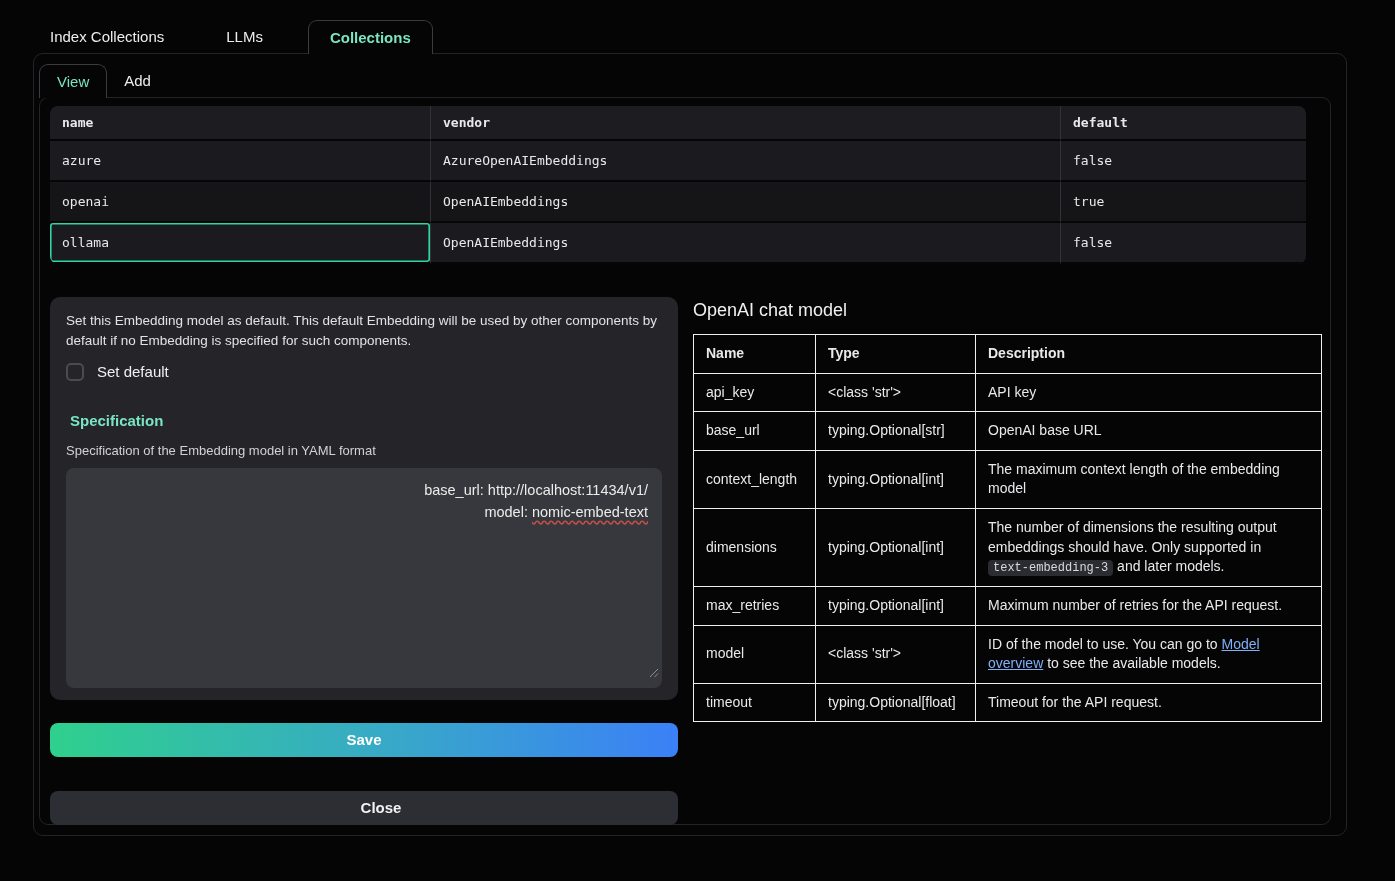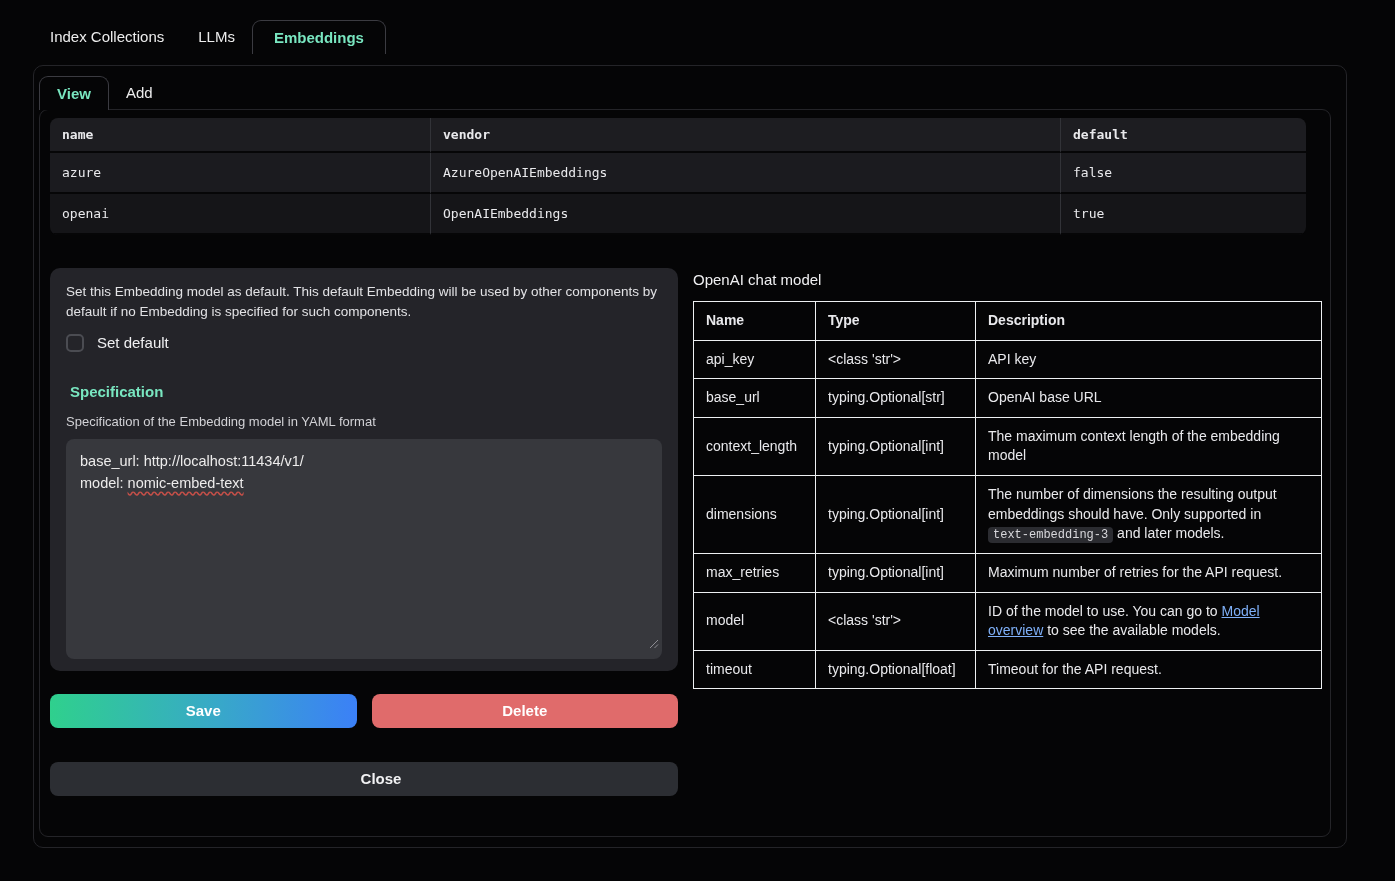--- a/index.html
+++ b/index.html
@@ -7,22 +7,22 @@
     width: 1395px; height: 881px;
     background: #050506;
     font-family: "Liberation Sans", sans-serif;
     color: #ececec;
     overflow: hidden;
   }
 
   
   .top-tabs {
     display: flex; align-items: center;
-    margin: 20px 0 12px 33px; height: 33px;
-    position: relative; z-index: 2;
+    margin: 20px 0 0 33px; height: 33px;
+    position: relative; z-index: 2; gap: 28px;
   }
   .top-tab {
     padding: 8px 17px; font-size: 15px; color: #ededed;
     white-space: nowrap;
   }
   .top-tab.active {
     color: #79e6c0; font-weight: bold;
     border: 1px solid #3b3b41; border-bottom: none;
     border-radius: 9px 9px 0 0;
     background: #050506;
@@ -39,21 +39,21 @@
   }
 
   
   .sub-tabs {
     display: flex; align-items: flex-end;
     padding-left: 5px; height: 43px;
     position: relative; z-index: 2;
   }
   .sub-tab { padding: 8px 17px; font-size: 15px; color: #ededed; }
   .sub-tab.active {
-    color: #79e6c0; font-weight: bold;
+    color: #79e6c0; font-weight: normal;
     border: 1px solid #3b3b41; border-bottom: none;
     border-radius: 9px 9px 0 0;
     background: #050506;
     margin-bottom: -1px;
   }
 
   
   .content {
     margin: 0 15px 0 5px;
     height: 728px;
@@ -113,20 +113,21 @@
     margin: 31px 0 0 4px;
   }
   .spec-caption { font-size: 13px; color: #d2d2d6; margin-top: 14px; }
   .editor {
     margin-top: 10px; height: 220px;
     background: #37383d; border-radius: 8px;
     padding: 11px 14px;
     font-size: 14.5px; line-height: 1.55; color: #edecec;
     position: relative; white-space: pre-wrap;
     cursor: text;
+    text-align: right;
   }
   .wavy {
     text-decoration-line: underline;
     text-decoration-style: wavy;
     text-decoration-color: #c64f48;
     text-underline-offset: 3px;
   }
   .resize-handle { position: absolute; right: 3px; bottom: 3px; }
 
   
@@ -136,21 +137,21 @@
     font-family: "Liberation Sans", sans-serif;
     font-size: 15px; font-weight: bold; color: #ffffff;
     display: flex; align-items: center; justify-content: center;
     cursor: pointer;
   }
   .btn-save { flex: 1; background: linear-gradient(90deg, #2fd08d 0%, #38a8c9 55%, #3b80f7 100%); }
   .btn-delete { flex: 1; background: #e06b6b; }
   .btn-close { width: 100%; margin-top: 34px; background: #2c2e33; color: #f2f2f4; padding-left: 34px; }
 
   
-  .doc-title { font-size: 15px; color: #f0f0f2; margin: 1px 0 13px 0; }
+  .doc-title { font-size: 18px; color: #f0f0f2; margin: 1px 0 13px 0; }
   .doc-table {
     border-collapse: collapse; width: 629px;
     font-size: 14px; color: #e9e9ec;
   }
   .doc-table th, .doc-table td {
     border: 1px solid #eef0f2;
     padding: 9px 12px;
     text-align: left; vertical-align: middle;
     line-height: 1.4;
   }
@@ -163,21 +164,21 @@
     padding: 1px 5px; border-radius: 4px; white-space: nowrap;
   }
   .doc-link { color: #7fb0f8; text-decoration: underline; cursor: pointer; }
 </style>
 </head>
 <body>
 
 <nav class="top-tabs">
   <div class="top-tab">Index Collections</div>
   <div class="top-tab">LLMs</div>
-  <div class="top-tab active">Embeddings</div>
+  <div class="top-tab active">Collections</div>
 </nav>
 
 <main class="card">
 
   <nav class="sub-tabs">
     <div class="sub-tab active">View</div>
     <div class="sub-tab">Add</div>
   </nav>
 
   <section class="content">
@@ -200,20 +201,25 @@
             <tr class="odd">
               <td>azure</td>
               <td>AzureOpenAIEmbeddings</td>
               <td>false</td>
             </tr>
             <tr class="even">
               <td>openai</td>
               <td>OpenAIEmbeddings</td>
               <td>true</td>
             </tr>
+            <tr class="odd">
+              <td class="selected">ollama</td>
+              <td>OpenAIEmbeddings</td>
+              <td>false</td>
+            </tr>
           </tbody>
       </table>
     </div>
 
     <div class="columns">
 
       <div class="left-col">
 
         <div class="default-panel">
           <p class="panel-desc">Set this Embedding model as default. This default Embedding will be used by other components by default if no Embedding is specified for such components.</p>
@@ -226,21 +232,20 @@
           <p class="spec-caption">Specification of the Embedding model in YAML format</p>
 
           <div class="editor" role="textbox" aria-multiline="true"><span>base_url: http://localhost:11434/v1/</span>
 <span>model: </span><span class="wavy">nomic-embed-text</span><span class="resize-handle"><svg width="10" height="10" viewBox="0 0 10 10">
                   <path d="M9 1 L1 9 M9 5.5 L5.5 9" stroke="#8d8d93" stroke-width="1" fill="none"></path>
                 </svg></span></div>
         </div>
 
         <div class="btn-row">
           <button class="btn btn-save">Save</button>
-          <button class="btn btn-delete">Delete</button>
         </div>
         <button class="btn btn-close">Close</button>
       </div>
 
       <div class="right-col">
         <p class="doc-title">OpenAI chat model</p>
         <table class="doc-table">
           <thead>
             <tr id="doc-head-row">
                 <th>Name</th>

